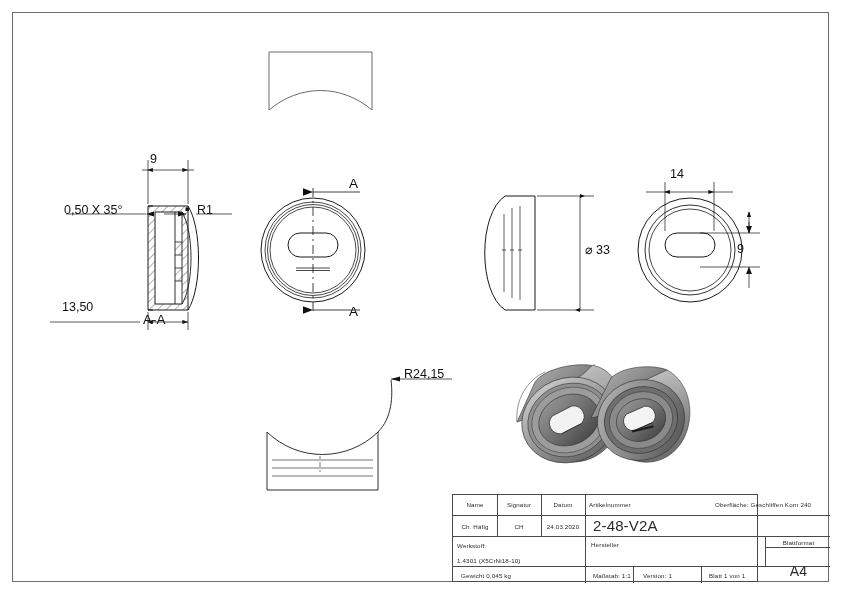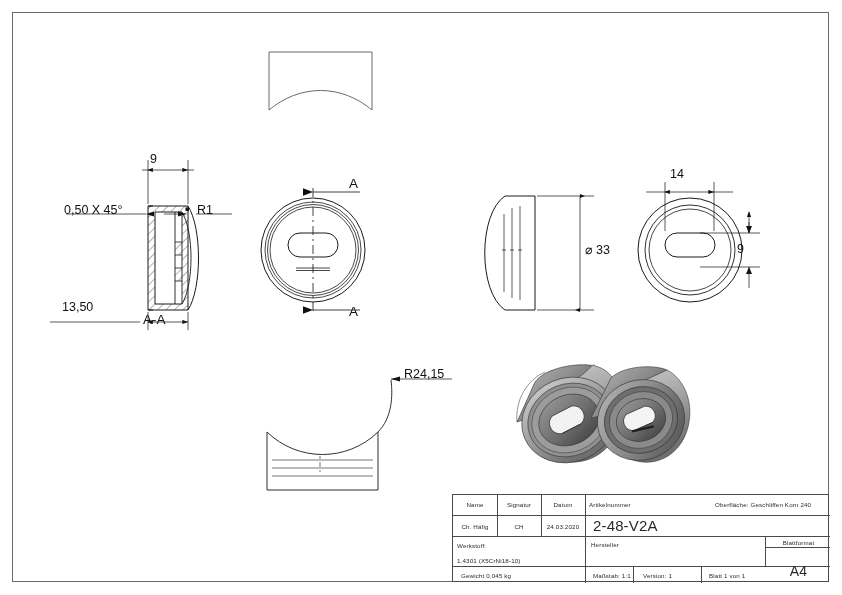--- a/index.html
+++ b/index.html
@@ -54,21 +54,21 @@
     position: absolute;
     font-size: 13.5px;
     color: #111;
     white-space: nowrap;
   }
   
   .tb {
     position: absolute;
     left: 452px;
     top: 494px;
-    width: 377px;
+    width: 306px;
     height: 88px;
     box-sizing: border-box;
     border: 1px solid #4a4a4a;
   }
   .tb .cell {
     position: absolute;
     box-sizing: border-box;
     font-size: 6.2px;
     color: #2a2a2a;
     padding: 2px 4px;
@@ -360,21 +360,21 @@
       <g transform="rotate(-18 70 60)">
         <path d="M58,50 L78,48 A11,10 0 0 1 80,66 L60,68 A11,10 0 0 1 58,50 Z" fill="#f4f4f4" stroke="#2c2c2c" stroke-width="0.7"></path>
         <path d="M60,68 L80,66" stroke="#2c2c2c" stroke-width="0.8"></path>
         <path d="M58,68 L80,70" stroke="#1f1f1f" stroke-width="2.2"></path>
       </g>
     </g>
   </svg>
 
 
   <div class="dim" style="left:150px; top:152px;">9</div>
-  <div class="dim" style="left:64px; top:203px;">0,50 X 45°</div>
+  <div class="dim" style="left:64px; top:203px;">0,50 X 35°</div>
   <div class="dim" style="left:197px; top:203px;">R1</div>
   <div class="dim" style="left:62px; top:300px;">13,50</div>
   <div class="viewlabel" style="left:143px; top:312px;">A-A</div>
 
   <div class="viewlabel" style="left:349px; top:176px;">A</div>
   <div class="viewlabel" style="left:349px; top:304px;">A</div>
 
   <div class="dim" style="left:585px; top:242px;">⌀ 33</div>
 
   <div class="dim" style="left:670px; top:167px;">14</div>

